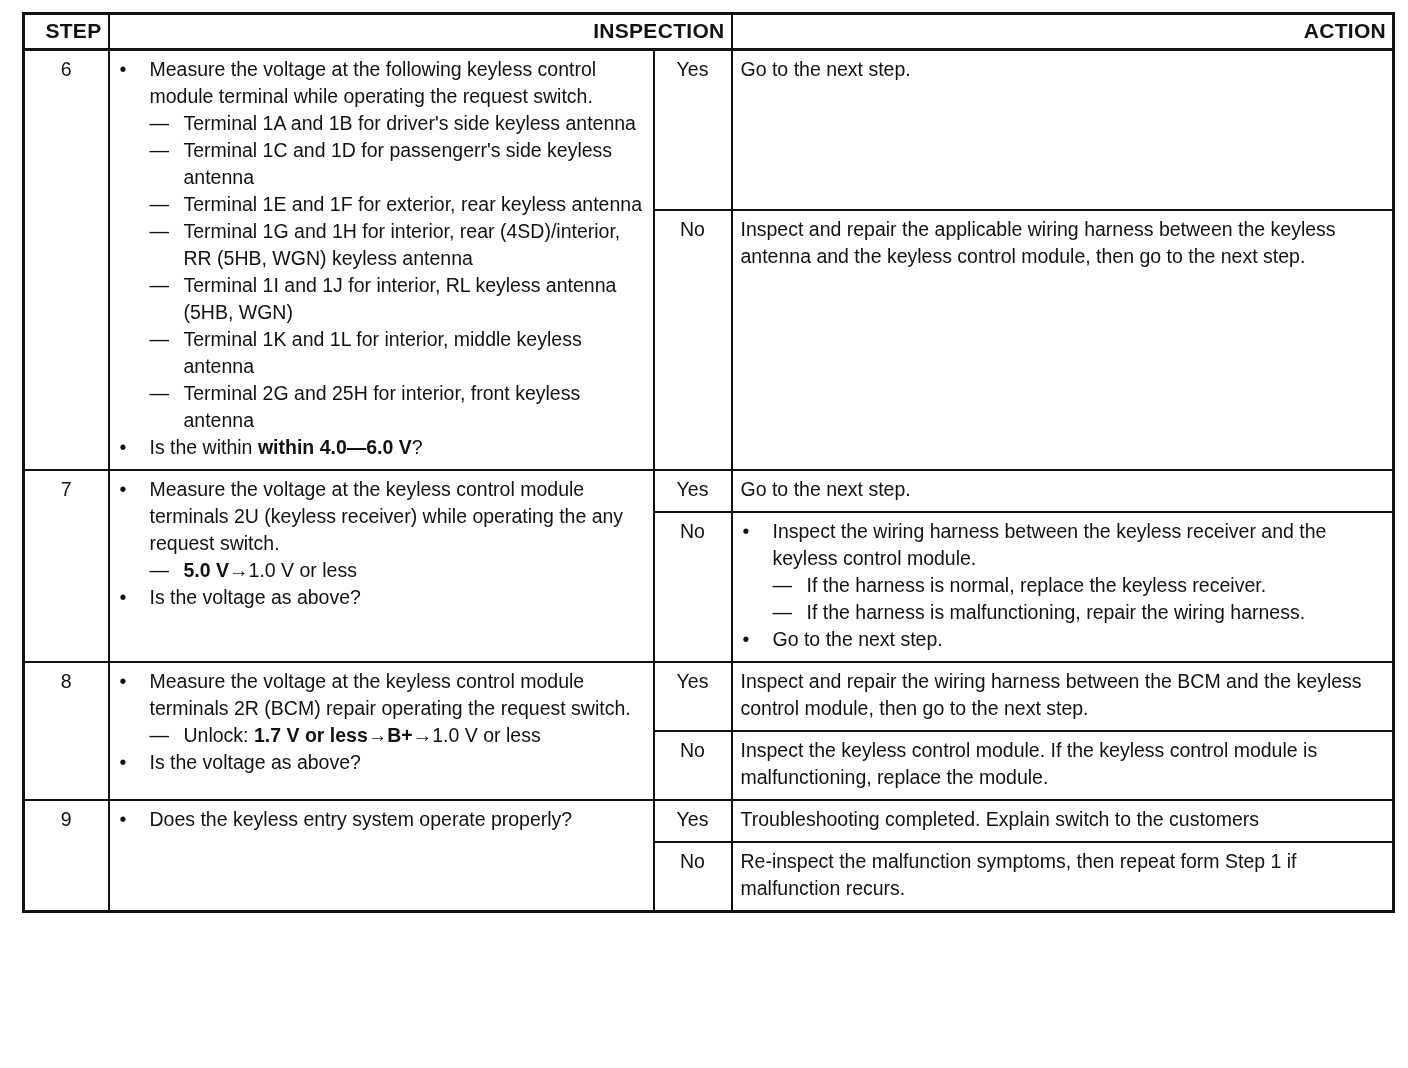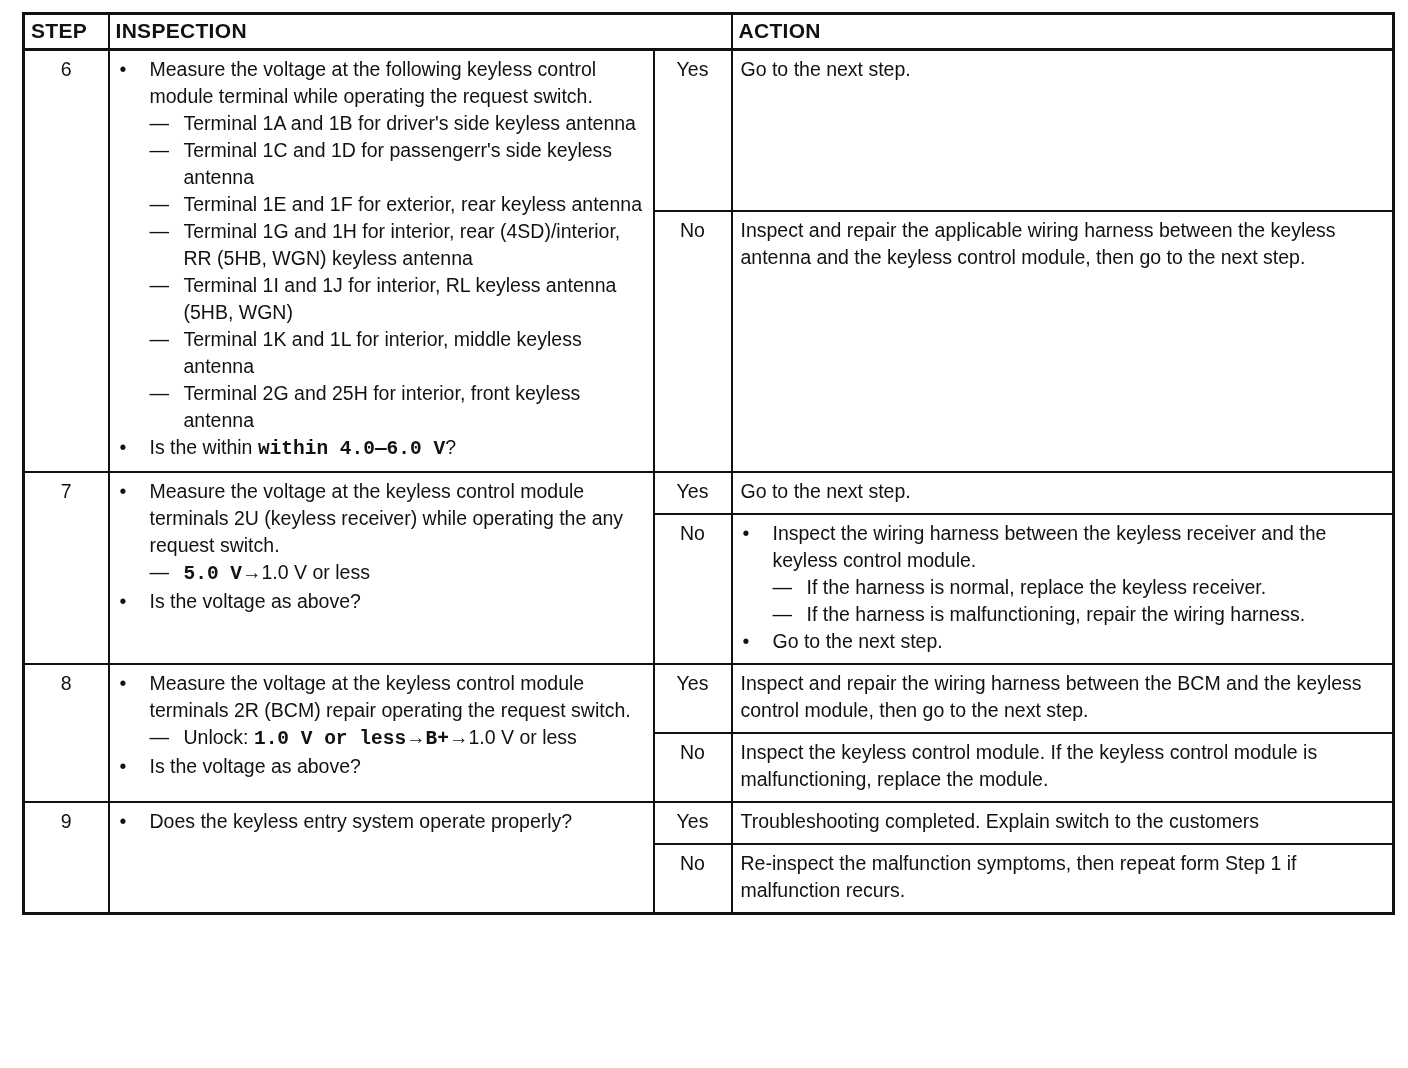--- a/index.html
+++ b/index.html
@@ -24,21 +24,21 @@
   }
   table.troubleshooting th,
   table.troubleshooting td {
     border: 2px solid #111;
     vertical-align: top;
     box-sizing: border-box;
   }
   table.troubleshooting thead th {
     font-size: 21px;
     font-weight: bold;
-    text-align: left;
+    text-align: right;
     padding: 4px 6px 5px;
     border-bottom: 3px solid #111;
     letter-spacing: 0.3px;
   }
   table.troubleshooting td {
     font-size: 19.5px;
     line-height: 27px;
     padding: 5px 8px 8px 8px;
   }
   td.step-cell {
@@ -76,21 +76,20 @@
   }
   .line.dash .marker {
     width: 34px;
   }
   .line .text {
     flex: 1 1 auto;
     min-width: 0;
   }
   .bold {
     font-weight: bold;
-    font-family: Liberation Mono, monospace;
   }
 </style>
 </head>
 <body>
 
 <div class="page">
   <table class="troubleshooting">
     <colgroup>
       <col style="width:85px">
       <col style="width:545px">
@@ -206,21 +205,21 @@
         </tr>
         <tr>
           <td class="step-cell" rowspan="2">8</td>
           <td class="inspection-cell" rowspan="2">
             <div class="line bullet">
               <span class="marker">•</span>
               <span class="text"><span>Measure the voltage at the keyless control module terminals 2R (BCM) repair operating the request switch.</span></span>
             </div>
             <div class="line dash">
               <span class="marker">—</span>
-              <span class="text"><span>Unlock: </span><span class="bold">1.0 V or less</span><span>→</span><span class="bold">B+</span><span>→1.0 V or less</span></span>
+              <span class="text"><span>Unlock: </span><span class="bold">1.7 V or less</span><span>→</span><span class="bold">B+</span><span>→1.0 V or less</span></span>
             </div>
             <div class="line bullet">
               <span class="marker">•</span>
               <span class="text"><span>Is the voltage as above?</span></span>
             </div>
           </td>
           <td class="answer-cell">Yes</td>
           <td class="action-cell">
             <div class="line plain">
               <span class="text"><span>Inspect and repair the wiring harness between the BCM and the keyless control module, then go to the next step.</span></span>

